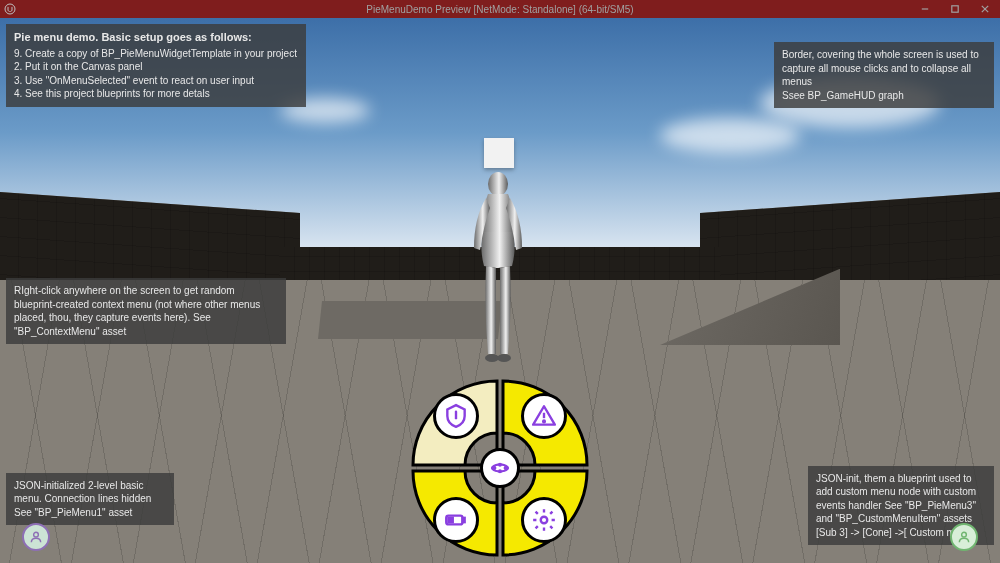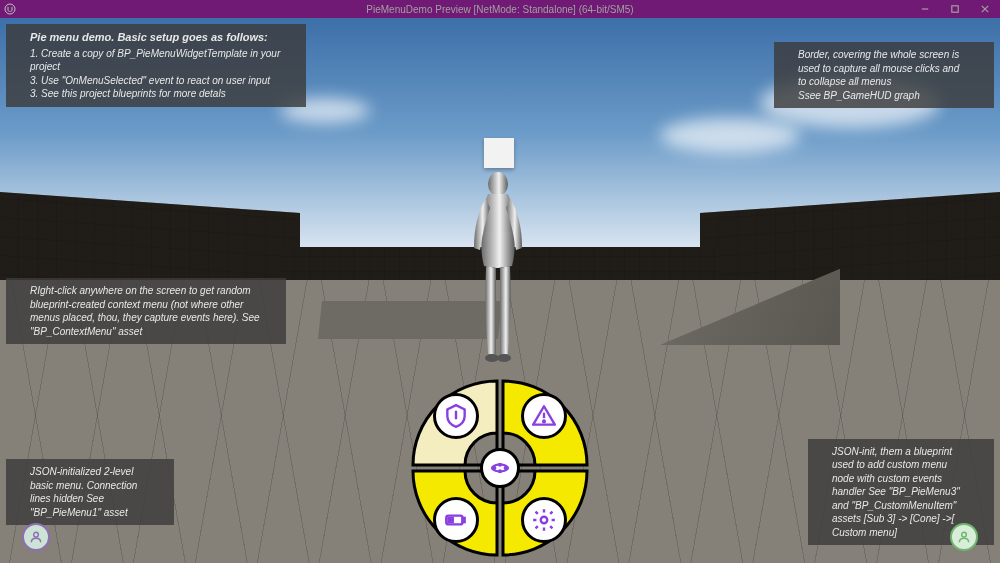--- a/index.html
+++ b/index.html
@@ -1,21 +1,21 @@
 <!DOCTYPE html>
 <html><head>
   <meta charset="utf-8">
   <style>
     * { margin: 0; padding: 0; box-sizing: border-box; }
     html, body { width: 1000px; height: 563px; overflow: hidden; font-family: Arial, sans-serif; }
     
     .window-frame { width: 1000px; height: 563px; background: #1a1a1a; position: relative; }
     
     .title-bar {
-      height: 18px; background: #701a75; display: flex; align-items: center;
+      height: 18px; background: #7f1d1d; display: flex; align-items: center;
       padding: 8px 4px; position: relative;
     }
     .title-bar-logo {
       width: 12px; height: 12px; fill: #c0c0c0;
     }
     .title-text {
       position: absolute; left: 0; right: 0; text-align: center;
       color: #a0a0a0; font-size: 10px;
     }
     .window-controls {
@@ -88,21 +88,21 @@
     }
     .mannequin svg { width: 100%; height: 100%; }
     
     .cube-marker {
       position: absolute; top: 120px; left: 484px; width: 30px; height: 30px;
       background: #f2f2f2; box-shadow: 0 2px 4px rgba(0,0,0,0.3);
     }
     
     .overlay-box {
       position: absolute; background: rgba(60,60,60,0.82); color: #e8e8e8;
-      font-size: 10px; line-height: 1.35; padding: 6px 24px; font-style: italic;
+      font-size: 10px; line-height: 1.35; padding: 6px 8px;
     }
     .overlay-box.top-left { top: 6px; left: 6px; width: 300px; }
     .overlay-box.top-left .title { font-weight: bold; font-size: 11px; margin-bottom: 2px; }
     .overlay-box.top-right { top: 24px; right: 6px; width: 220px; }
     .overlay-box.mid-left { top: 260px; left: 6px; width: 280px; }
     .overlay-box.bot-left { bottom: 38px; left: 6px; width: 168px; }
     .overlay-box.bot-right { bottom: 18px; right: 6px; width: 186px; }
     
     .avatar-btn {
       position: absolute; bottom: 12px; width: 28px; height: 28px; border-radius: 50%;
@@ -203,23 +203,24 @@
         <path d="M48 30 Q60 50 60 80 L54 82 Q50 56 44 40 Z" fill="url(#metal)"></path>
         <path d="M24 98 Q22 140 26 186 L34 186 Q34 140 34 100 Z" fill="url(#metal)"></path>
         <path d="M38 100 Q38 140 38 186 L46 186 Q50 140 48 98 Z" fill="url(#metal)"></path>
         <ellipse cx="30" cy="190" rx="7" ry="4" fill="#555"></ellipse>
         <ellipse cx="42" cy="190" rx="7" ry="4" fill="#555"></ellipse>
       </svg>
     </div>
 
     <div class="overlay-box top-left">
       <div class="title">Pie menu demo. Basic setup goes as follows:</div>
-      <div>1. Create a copy of BP_PieMenuWidgetTemplate in your project</div>
+      <div>9. Create a copy of BP_PieMenuWidgetTemplate in your project</div>
+      <div>2. Put it on the Canvas panel</div>
       <div>3. Use "OnMenuSelected" event to react on user input</div>
-      <div>3. See this project blueprints for more detals</div>
+      <div>4. See this project blueprints for more detals</div>
     </div>
 
     <div class="overlay-box mid-left">RIght-click anywhere on the screen to get random blueprint-created context menu (not  where other menus placed, thou, they capture events here). See "BP_ContextMenu" asset</div>
 
     <div class="overlay-box top-right">
       <div>Border, covering the whole screen is used to capture all mouse clicks and to collapse all menus</div>
       <div>Ssee BP_GameHUD graph</div>
     </div>
 
     <div class="overlay-box bot-left">JSON-initialized 2-level basic menu. Connection lines hidden See "BP_PieMenu1" asset</div>

